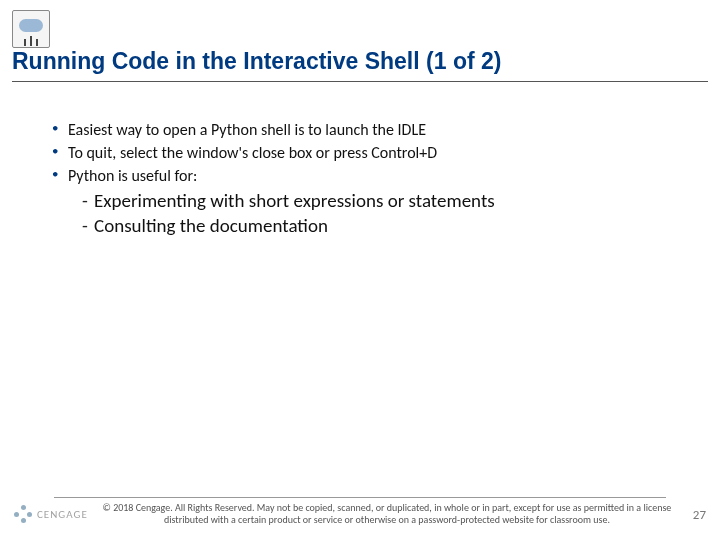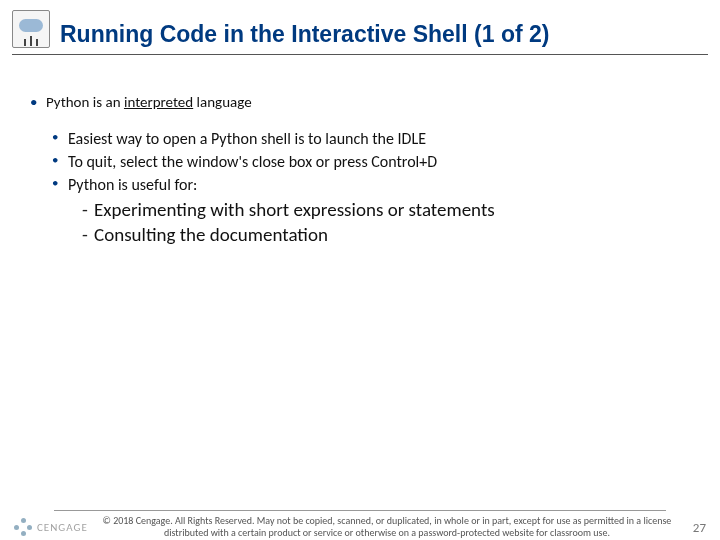--- a/index.html
+++ b/index.html
@@ -6,22 +6,23 @@
   body {
     width: 720px;
     height: 540px;
     font-family: Calibri, Arial, sans-serif;
     background: #fff;
     position: relative;
     overflow: hidden;
   }
   .header {
     display: flex;
-    align-items: flex-end;
+    align-items: flex-start;
     padding: 10px 0 0 12px;
+    flex-direction: column;
   }
   .header-icon {
     width: 38px;
     height: 38px;
     border: 1px solid #888;
     border-radius: 2px;
     background: #f5f5f5;
     position: relative;
     margin-right: 10px;
     flex-shrink: 0;
@@ -95,21 +96,21 @@
   .b3::before {
     content: "-";
     position: absolute;
     left: 0;
     color: #222;
   }
   .u { text-decoration: underline; }
   .b { font-weight: 700; }
   .footer {
     position: absolute;
-    bottom: 1px;
+    bottom: 14px;
     left: 0;
     width: 720px;
     padding: 0 14px;
   }
   .footer-hr {
     border: none;
     border-top: 1px solid #999;
     margin: 0 40px 4px 40px;
   }
   .footer-row {
@@ -161,23 +162,20 @@
 <body>
 
 <div class="header">
   <div class="header-icon"></div>
   <div class="title">Running Code in the Interactive Shell (1 of 2)</div>
 </div>
 <hr class="hr">
 
 <div class="content">
 
-  <div class="b1">
-    <span>Python is an </span><span class="u">interpreted</span><span> language</span>
-  </div>
 
 
   <div class="b2">Easiest way to open a Python shell is to launch the IDLE</div>
   <div class="b2">To quit, select the window's close box or press Control+D</div>
   <div class="b2">Python is useful for:</div>
 
   <div class="b3">Experimenting with short expressions or statements</div>
   <div class="b3">Consulting the documentation</div>
 
 </div>

